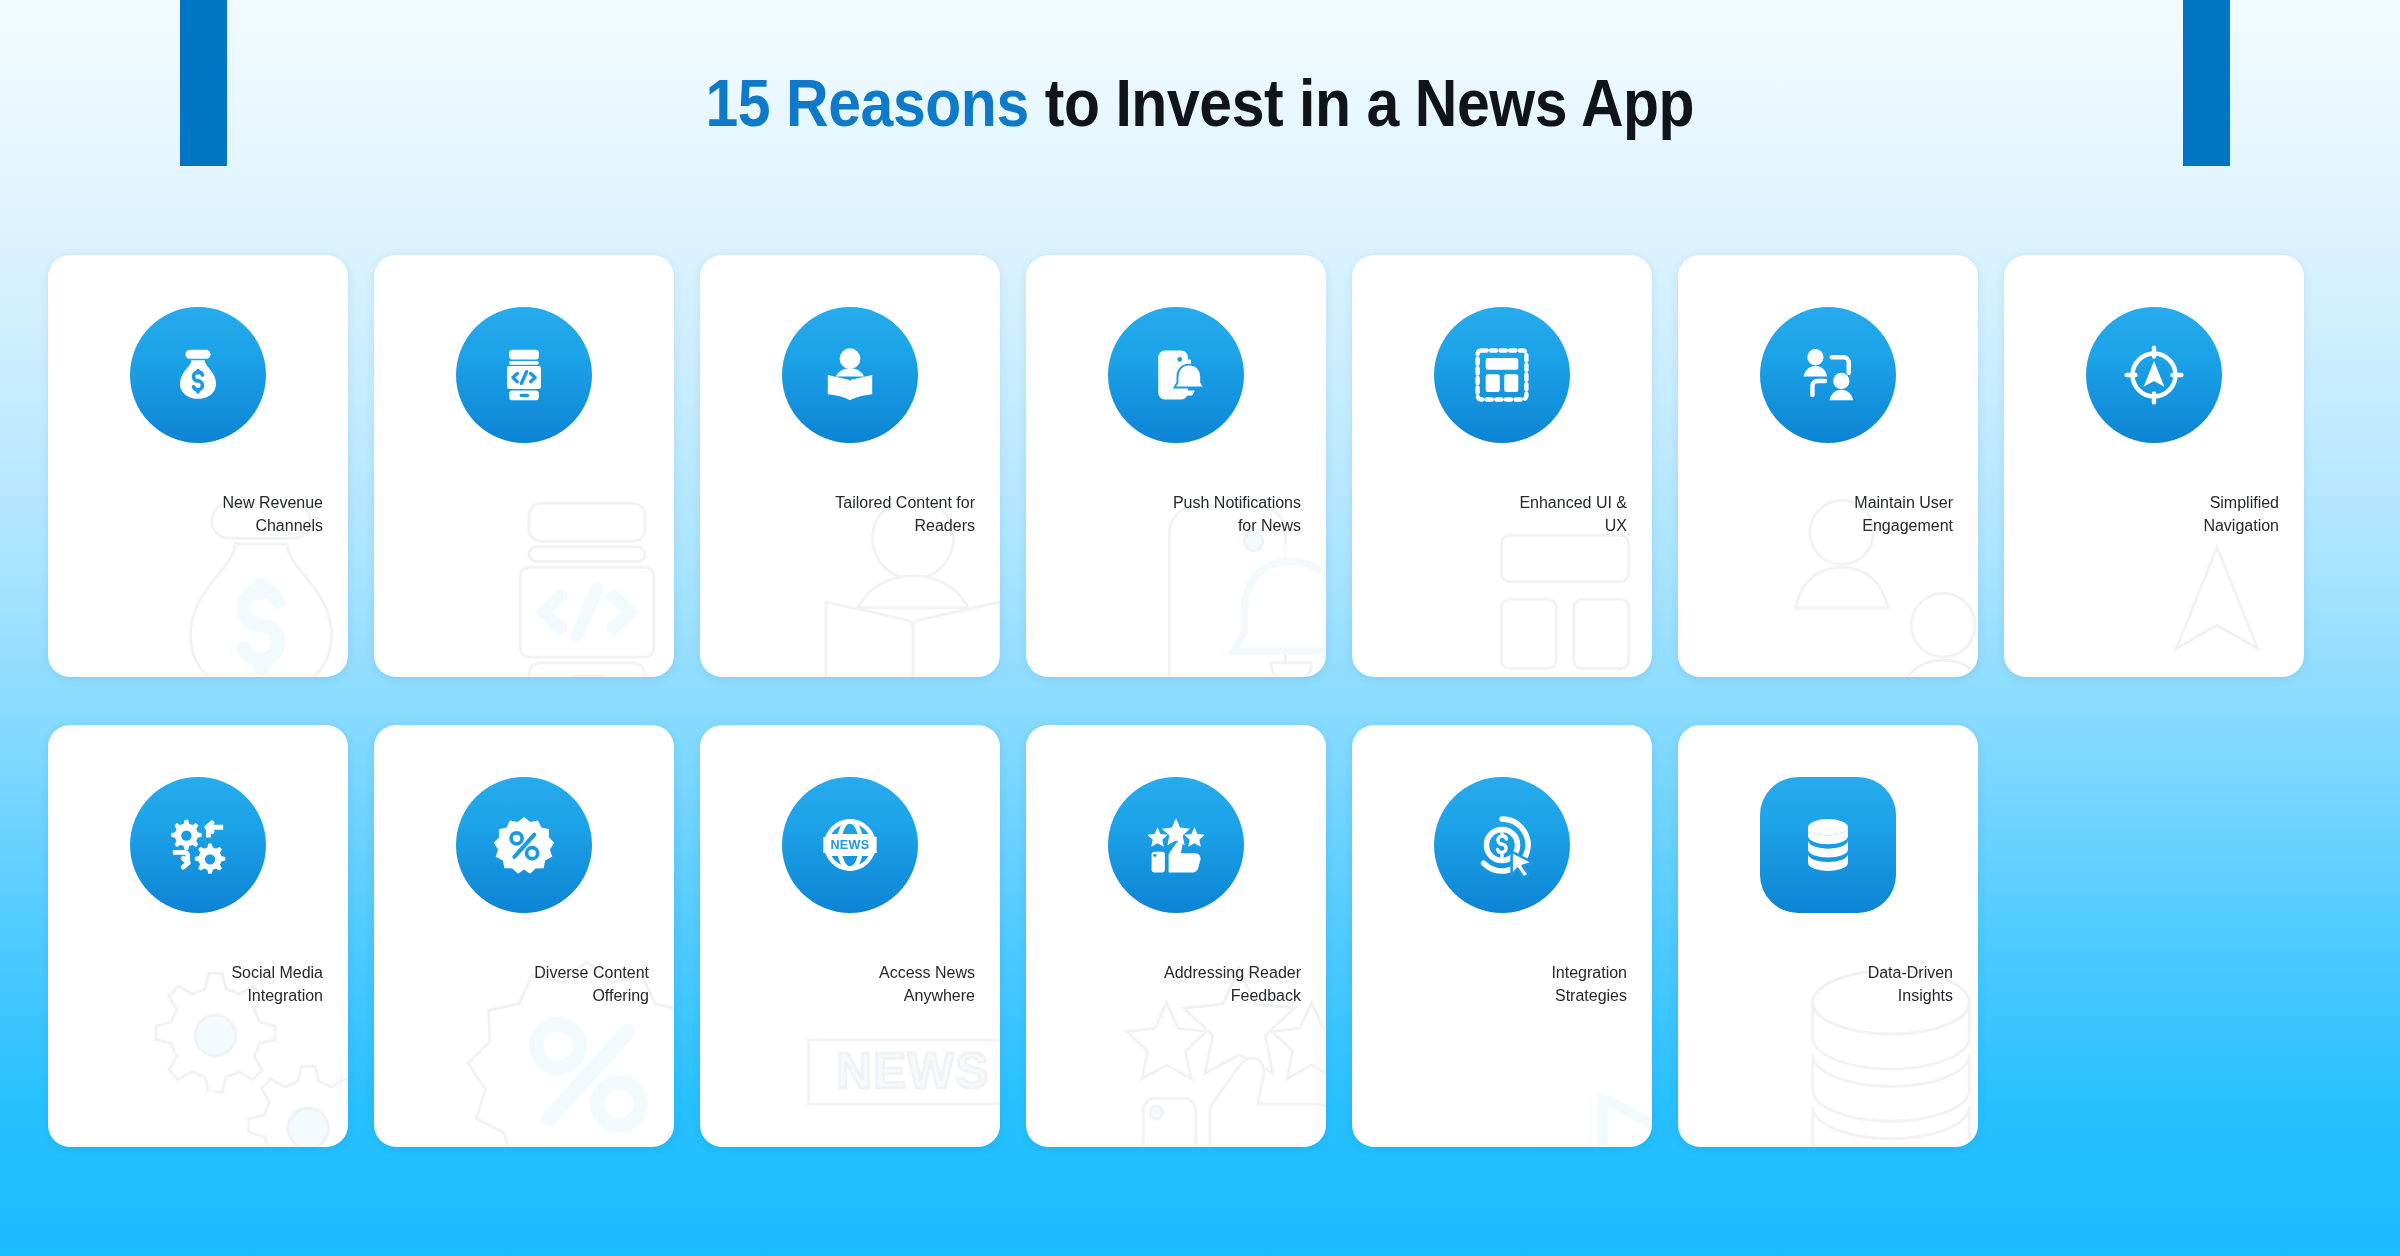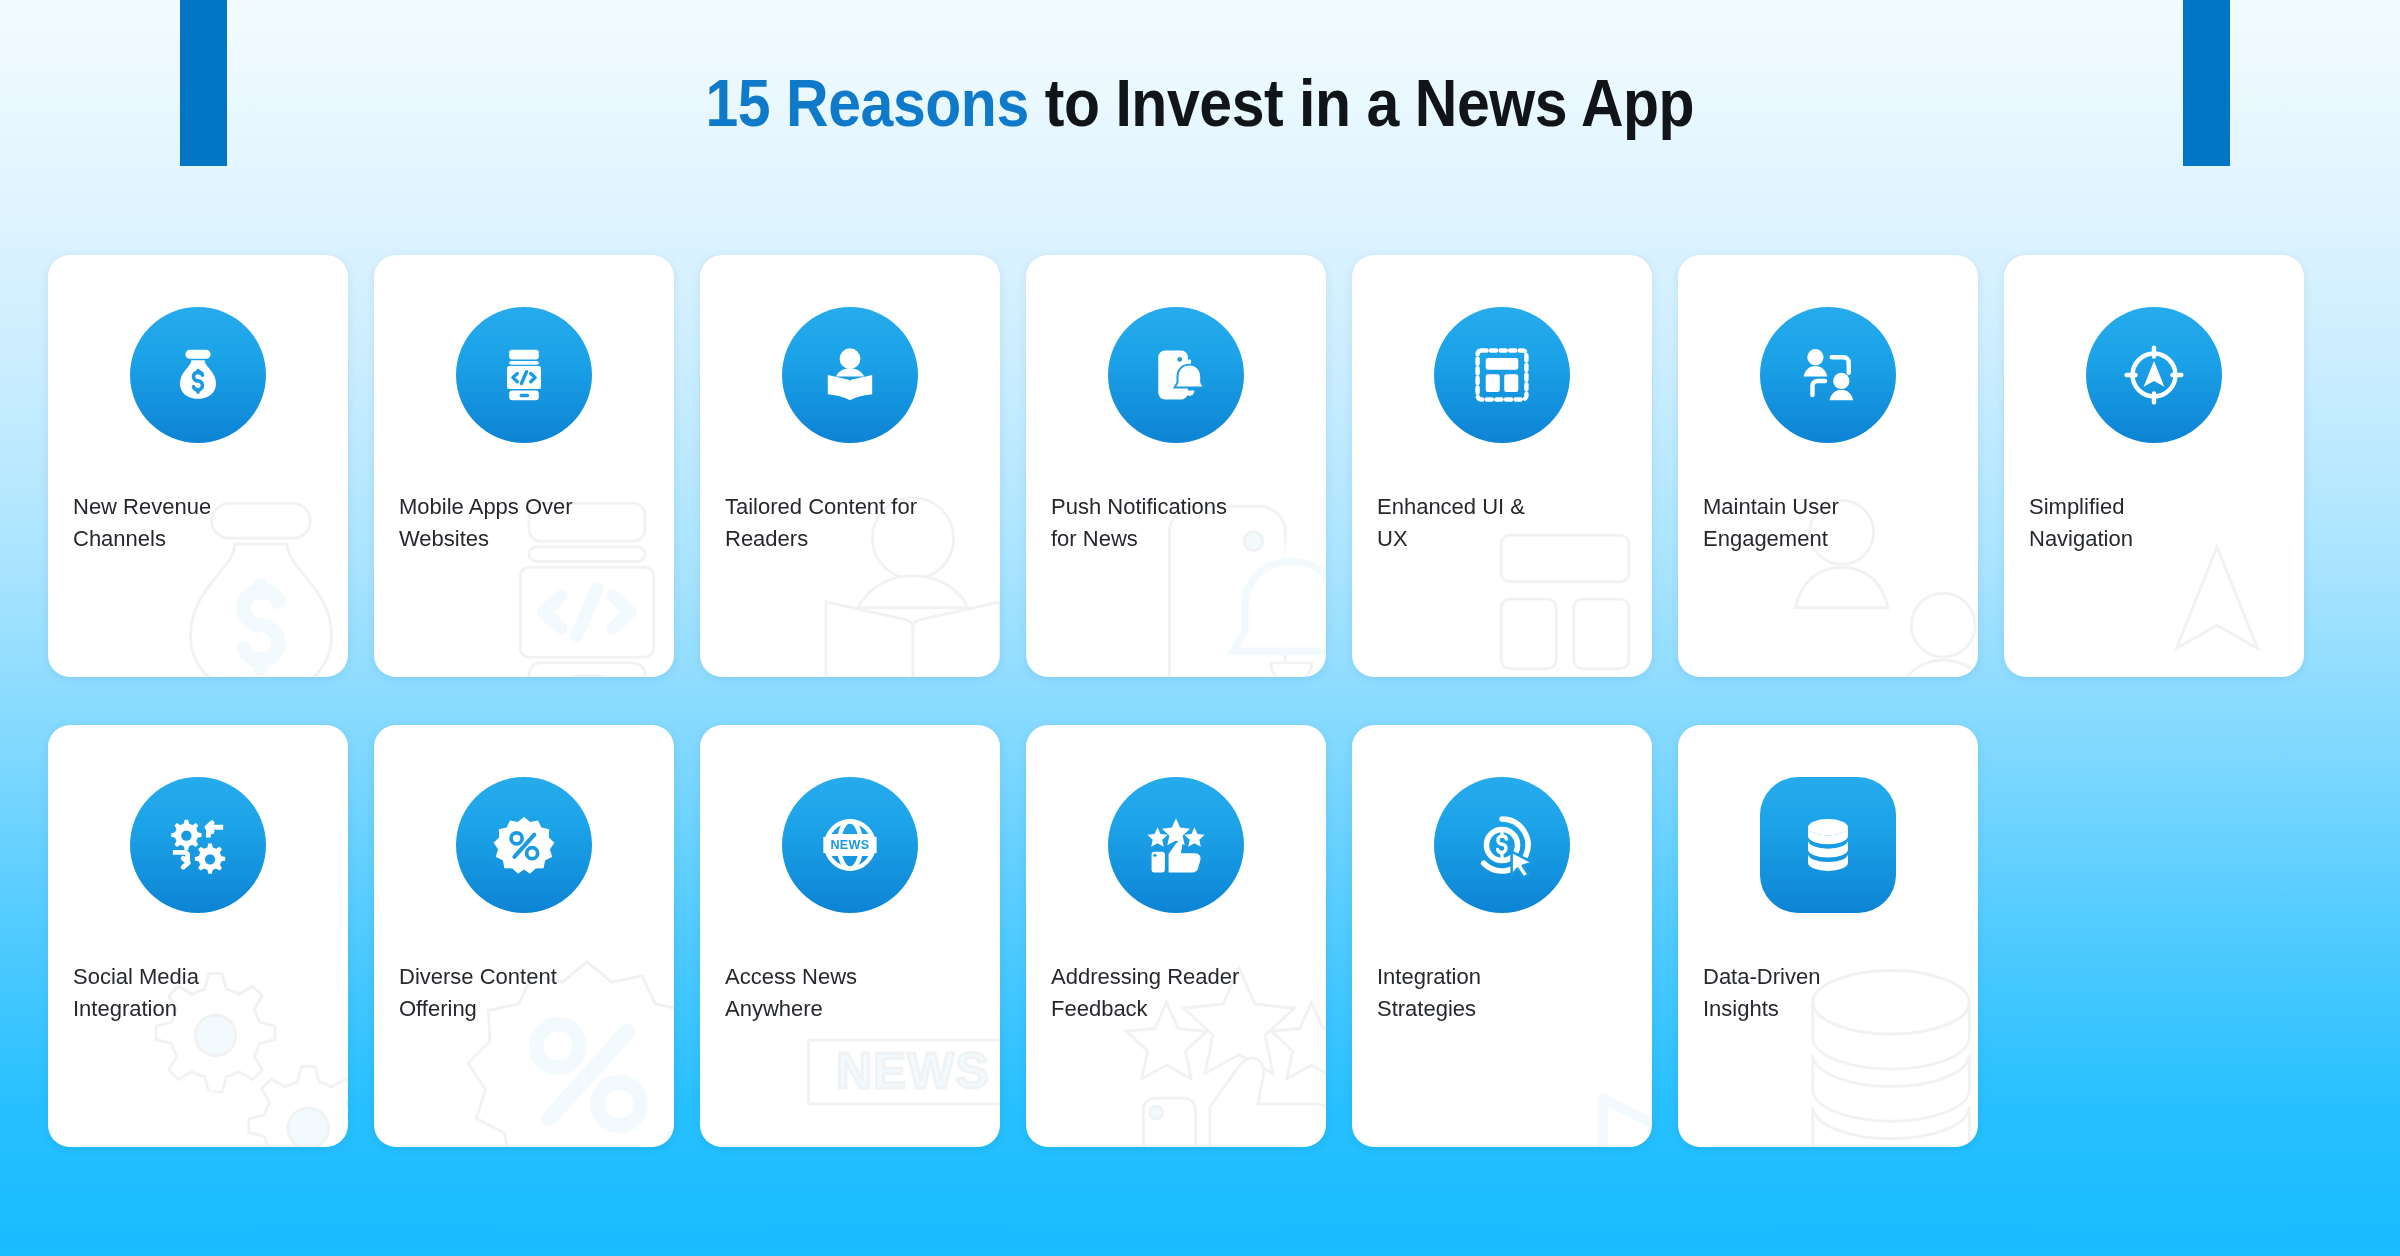--- a/index.html
+++ b/index.html
@@ -126,22 +126,22 @@
     height: 74px;
     display: block;
   }
 
   
   .label {
     position: relative;
     z-index: 2;
     margin-top: 48px;
     width: 250px;
-    text-align: left;
-    font-size: 22px;
+    text-align: right;
+    font-size: 16px;
     line-height: 1.45;
     color: #25282c;
     font-weight: 400;
   }
 </style>
 </head>
 <body>
 
 <svg width="0" height="0" style="position:absolute" aria-hidden="true">
   <defs>
@@ -300,24 +300,20 @@
       <div class="watermark">
           <svg>
             <use href="#ic-mobile-code-icon"></use>
           </svg>
         </div>
       <div class="badge">
         <svg>
             <use href="#ic-mobile-code-icon"></use>
           </svg>
       </div>
-      <div class="label">
-        <div>Mobile Apps Over</div>
-        <div>Websites</div>
-      </div>
     </div>
 
     <div class="card">
       <div class="watermark">
           <svg>
             <use href="#ic-person-reading-book-icon"></use>
           </svg>
         </div>
       <div class="badge">
         <svg>

